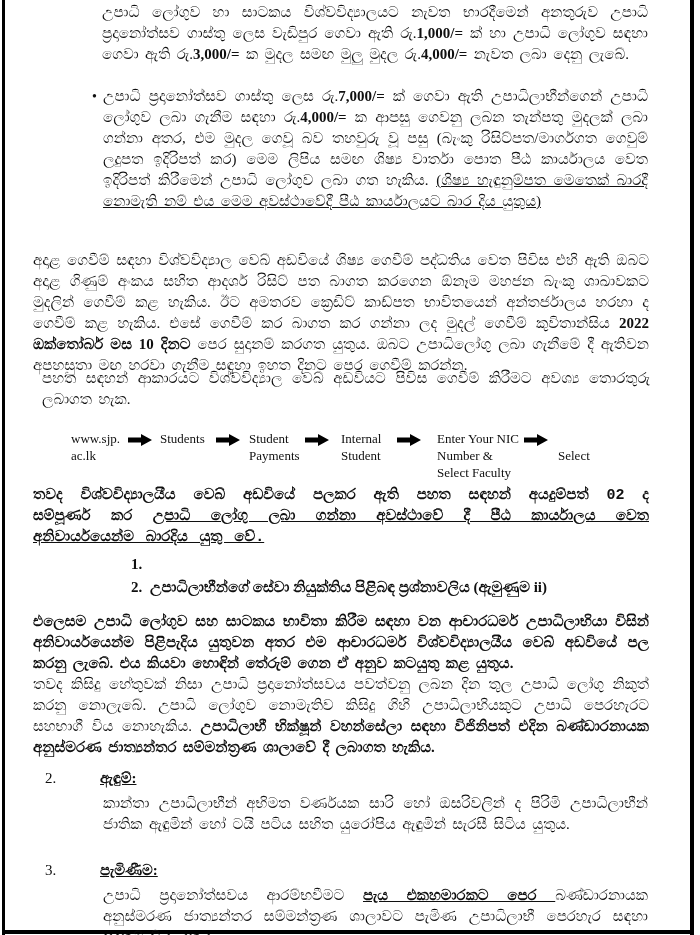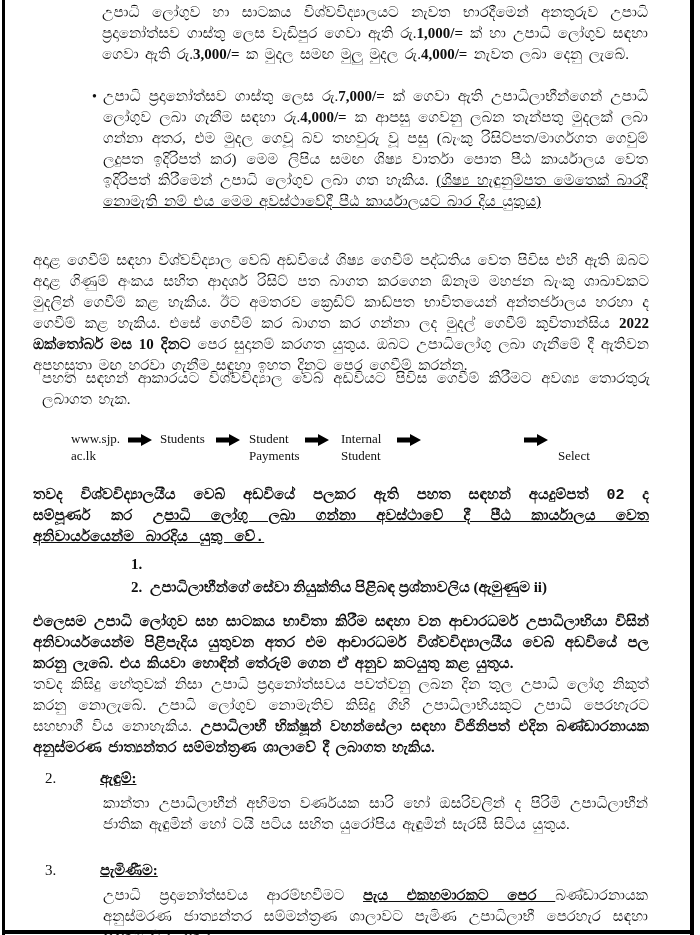--- a/index.html
+++ b/index.html
@@ -101,20 +101,23 @@
           <path d="M0 3.5 H13 V0 L24 6 L13 12 V8.5 H0 Z" fill="#000"></path>
         </svg>
       </div>
     <div class="flow-step" style="left: 341px; white-space: pre-line;">Internal
 Student</div>
     <div class="flow-arrow" style="left:397px;">
         <svg width="24" height="12" viewBox="0 0 24 12">
           <path d="M0 3.5 H13 V0 L24 6 L13 12 V8.5 H0 Z" fill="#000"></path>
         </svg>
       </div>
+    <div class="flow-step" style="left: 437px; white-space: pre-line;">Enter Your NIC
+Number &amp;
+Select Faculty</div>
     <div class="flow-arrow" style="left:524px;">
         <svg width="24" height="12" viewBox="0 0 24 12">
           <path d="M0 3.5 H13 V0 L24 6 L13 12 V8.5 H0 Z" fill="#000"></path>
         </svg>
       </div>
     <div class="flow-step" style="left: 558px; width: 135px; white-space: pre-line;">
       <span style="white-space: pre-line; margin-top: 8px;">Select</span><br>
     </div>
   </div>
 

